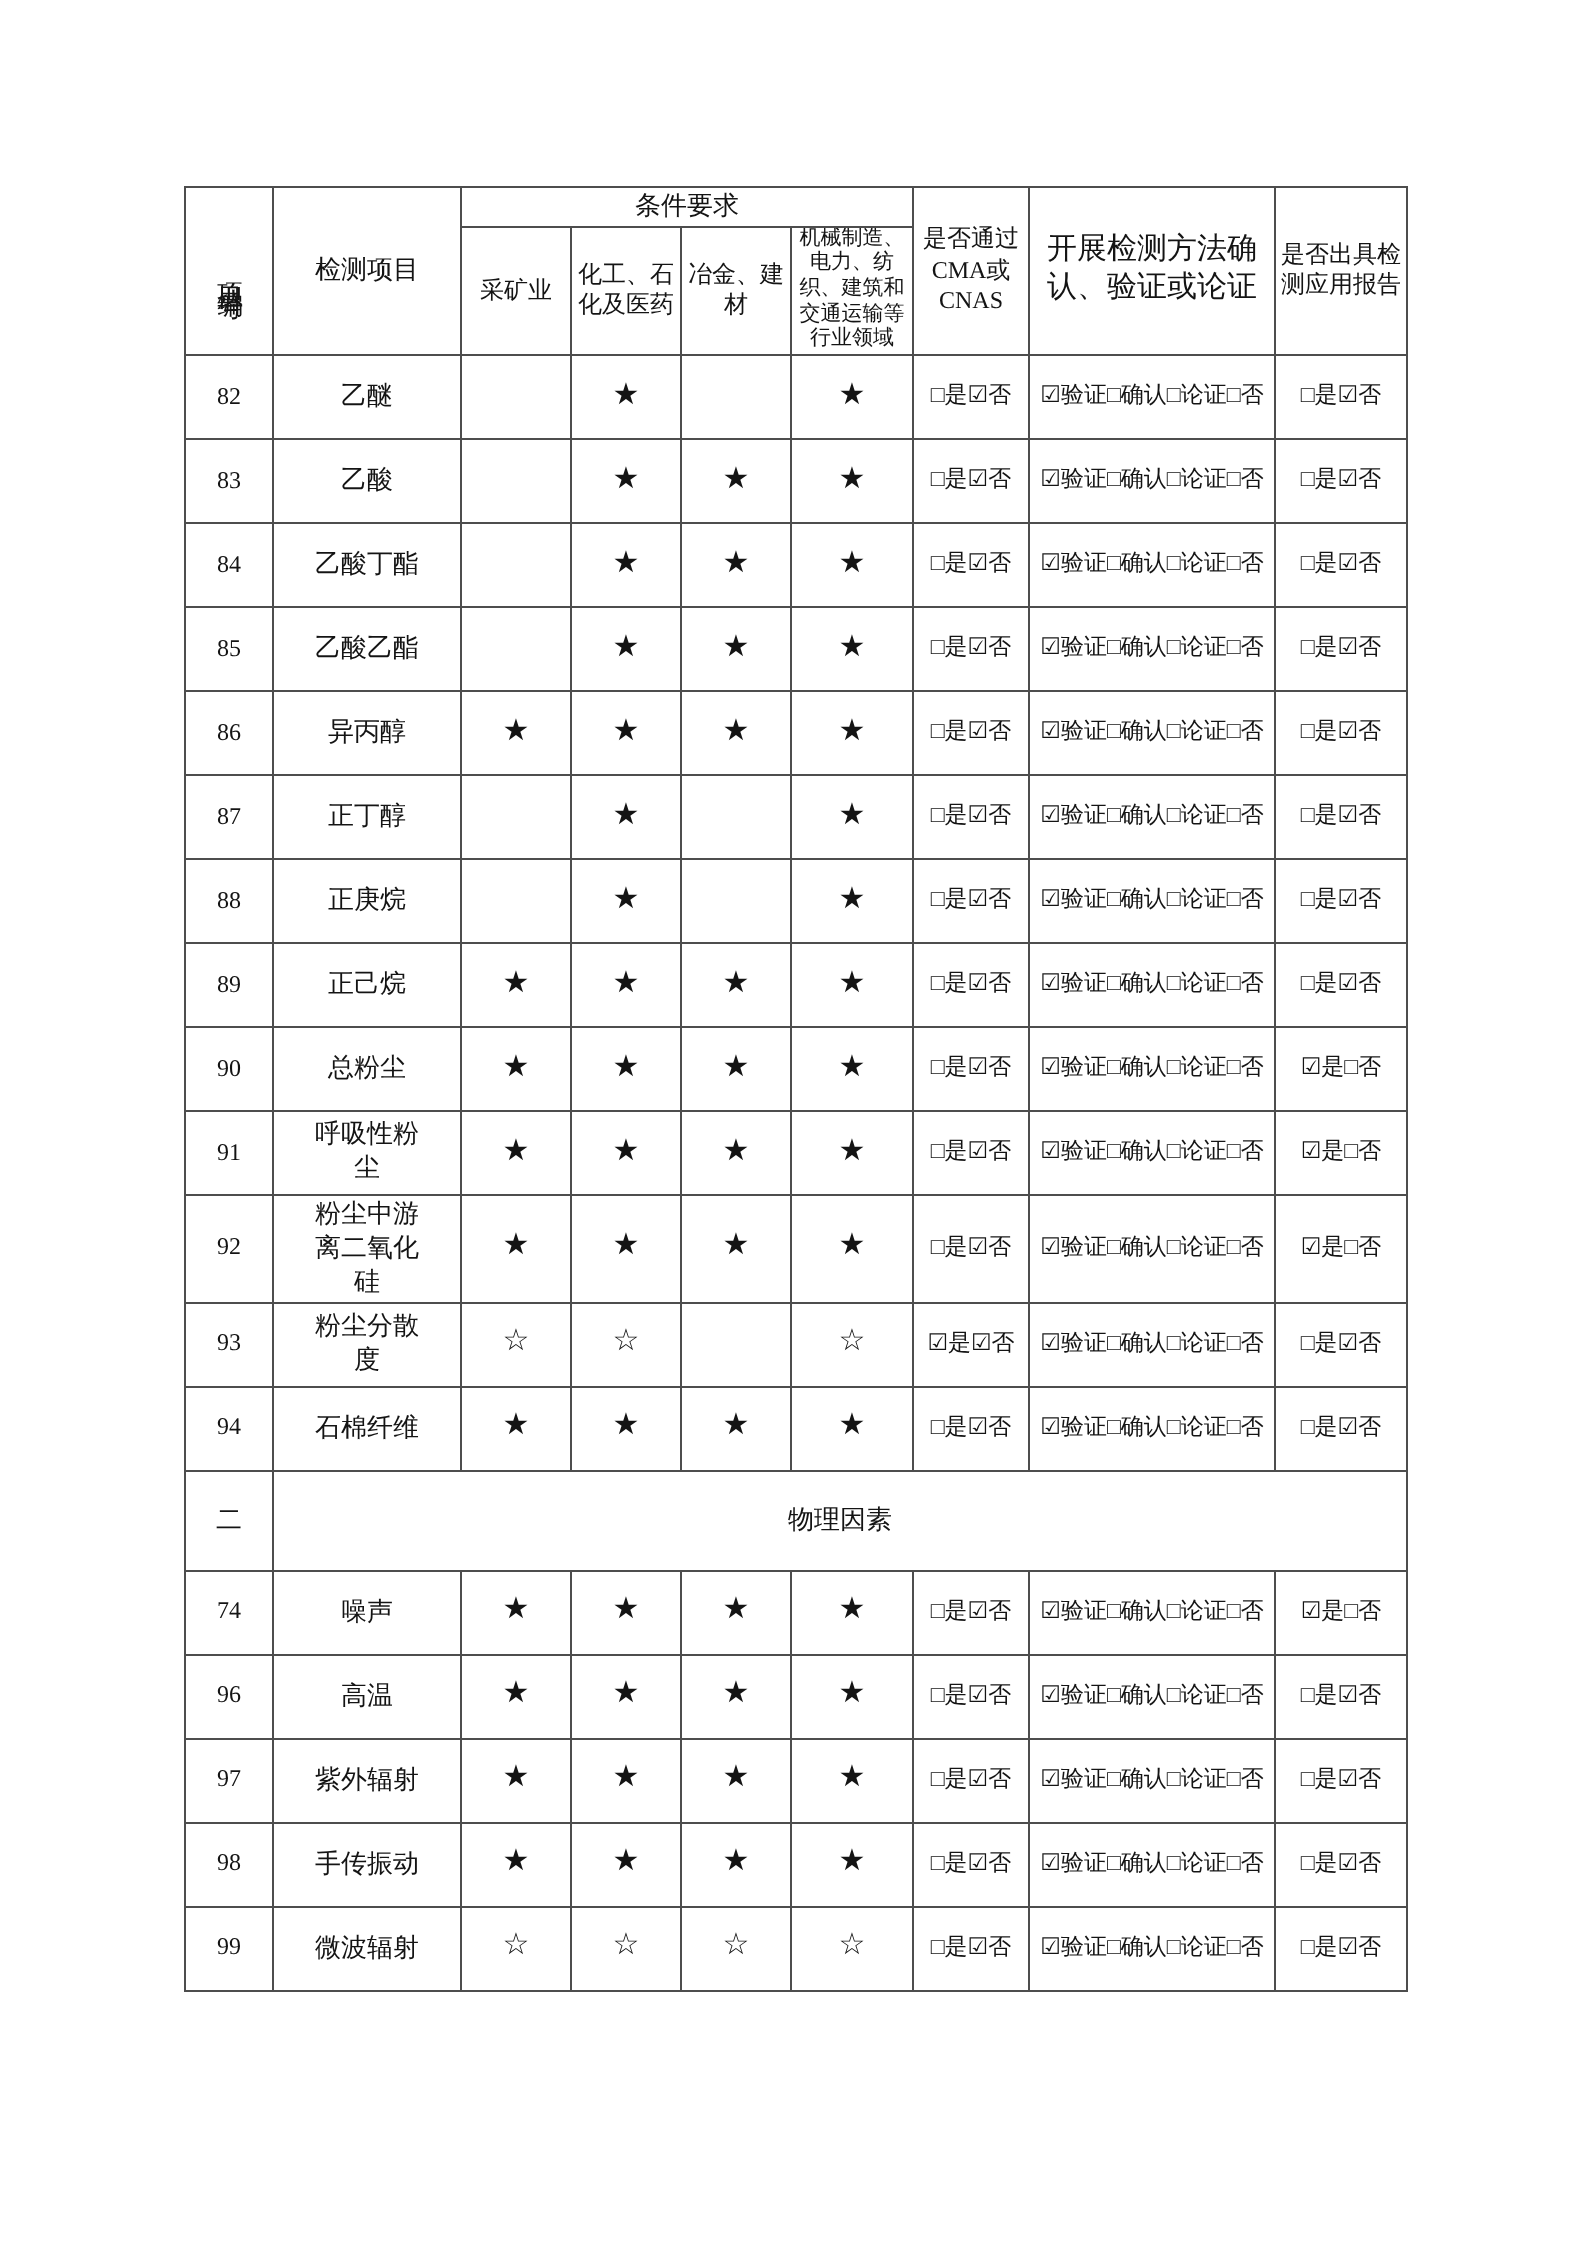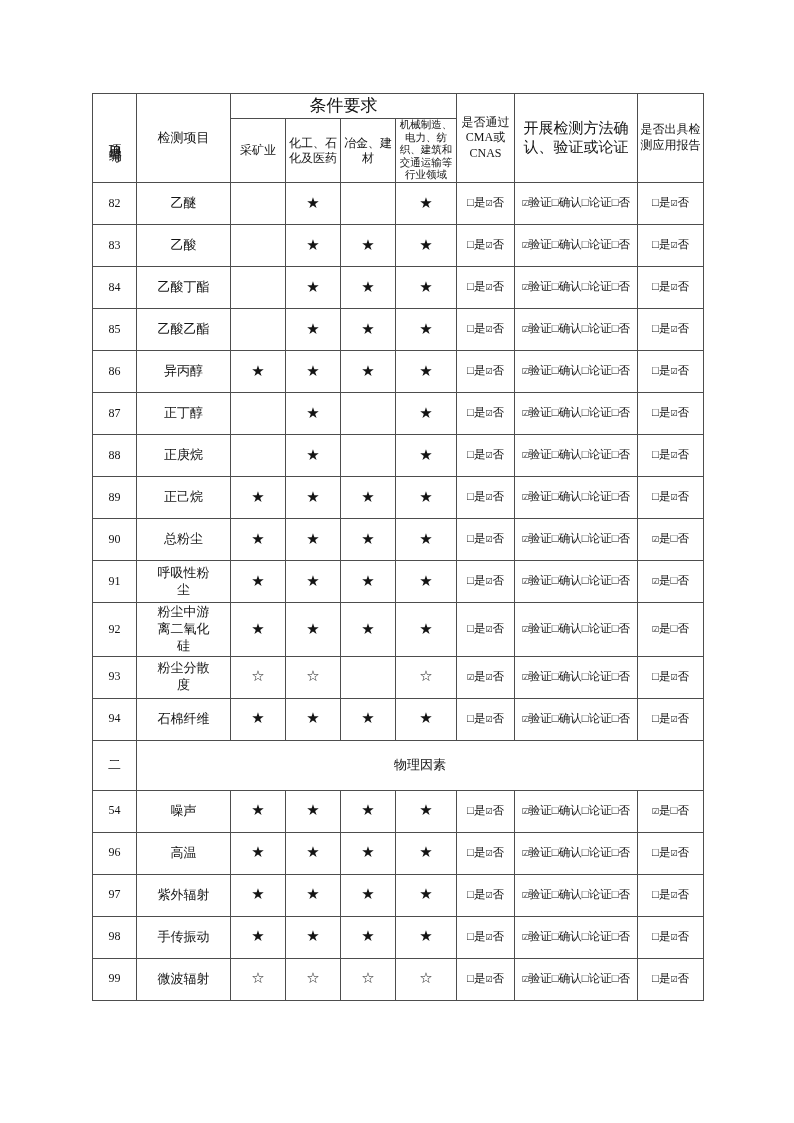--- a/index.html
+++ b/index.html
@@ -30,42 +30,41 @@
     vertical-align: middle;
     font-weight: normal;
     padding: 1px 2px;
     font-size: 13px;
     line-height: 1.3;
     overflow: hidden;
   }
   
   tr.hdr-top { height: 18px; }
   tr.hdr-main { height: 56px; }
-  th.cond-group { font-size: 17px; }
+  th.cond-group { font-size: 13px; }
   th.industry { font-size: 12px; line-height: 1.25; padding: 0 1px; }
   th.industry-small { font-size: 10.5px; line-height: 1.2; padding: 0 1px; text-align: center; }
   .v-label {
     display: inline-block;
     writing-mode: vertical-rl;
     text-orientation: upright;
     letter-spacing: 2px;
     font-size: 13px;
     line-height: 1.1;
   }
   
   tbody tr { height: 42px; }
   tbody tr.tall { height: 46px; }
   tbody tr.section-row { height: 50px; }
   td.star-cell { font-size: 15px; }
   td.checks {
     font-size: 11.5px;
     white-space: nowrap;
     padding: 1px 1px;
     letter-spacing: 0px;
-    font-family: Liberation Mono, monospace;
   }
   td.item-no-cell { font-size: 12px; margin-left: 44px; }
   td.test-item-cell { font-size: 13px; padding: 1px 16px; }
   td.section-no-cell { font-size: 13px; }
   td.section-title-cell { font-size: 13px; margin-left: 10px; }
 </style>
 </head>
 <body>
 
 <div class="sheet">
@@ -239,21 +238,21 @@
           <td class="star-cell">★</td>
           <td class="checks">□是☑否</td>
           <td class="checks">☑验证□确认□论证□否</td>
           <td class="checks">□是☑否</td>
         </tr>
         <tr class="section-row">
           <td class="section-no-cell">二</td>
           <td class="section-title-cell" colspan="8">物理因素</td>
         </tr>
         <tr>
-          <td class="item-no-cell">54</td>
+          <td class="item-no-cell">74</td>
           <td class="test-item-cell">噪声</td>
           <td class="star-cell">★</td>
           <td class="star-cell">★</td>
           <td class="star-cell">★</td>
           <td class="star-cell">★</td>
           <td class="checks">□是☑否</td>
           <td class="checks">☑验证□确认□论证□否</td>
           <td class="checks">☑是□否</td>
         </tr>
         <tr>

